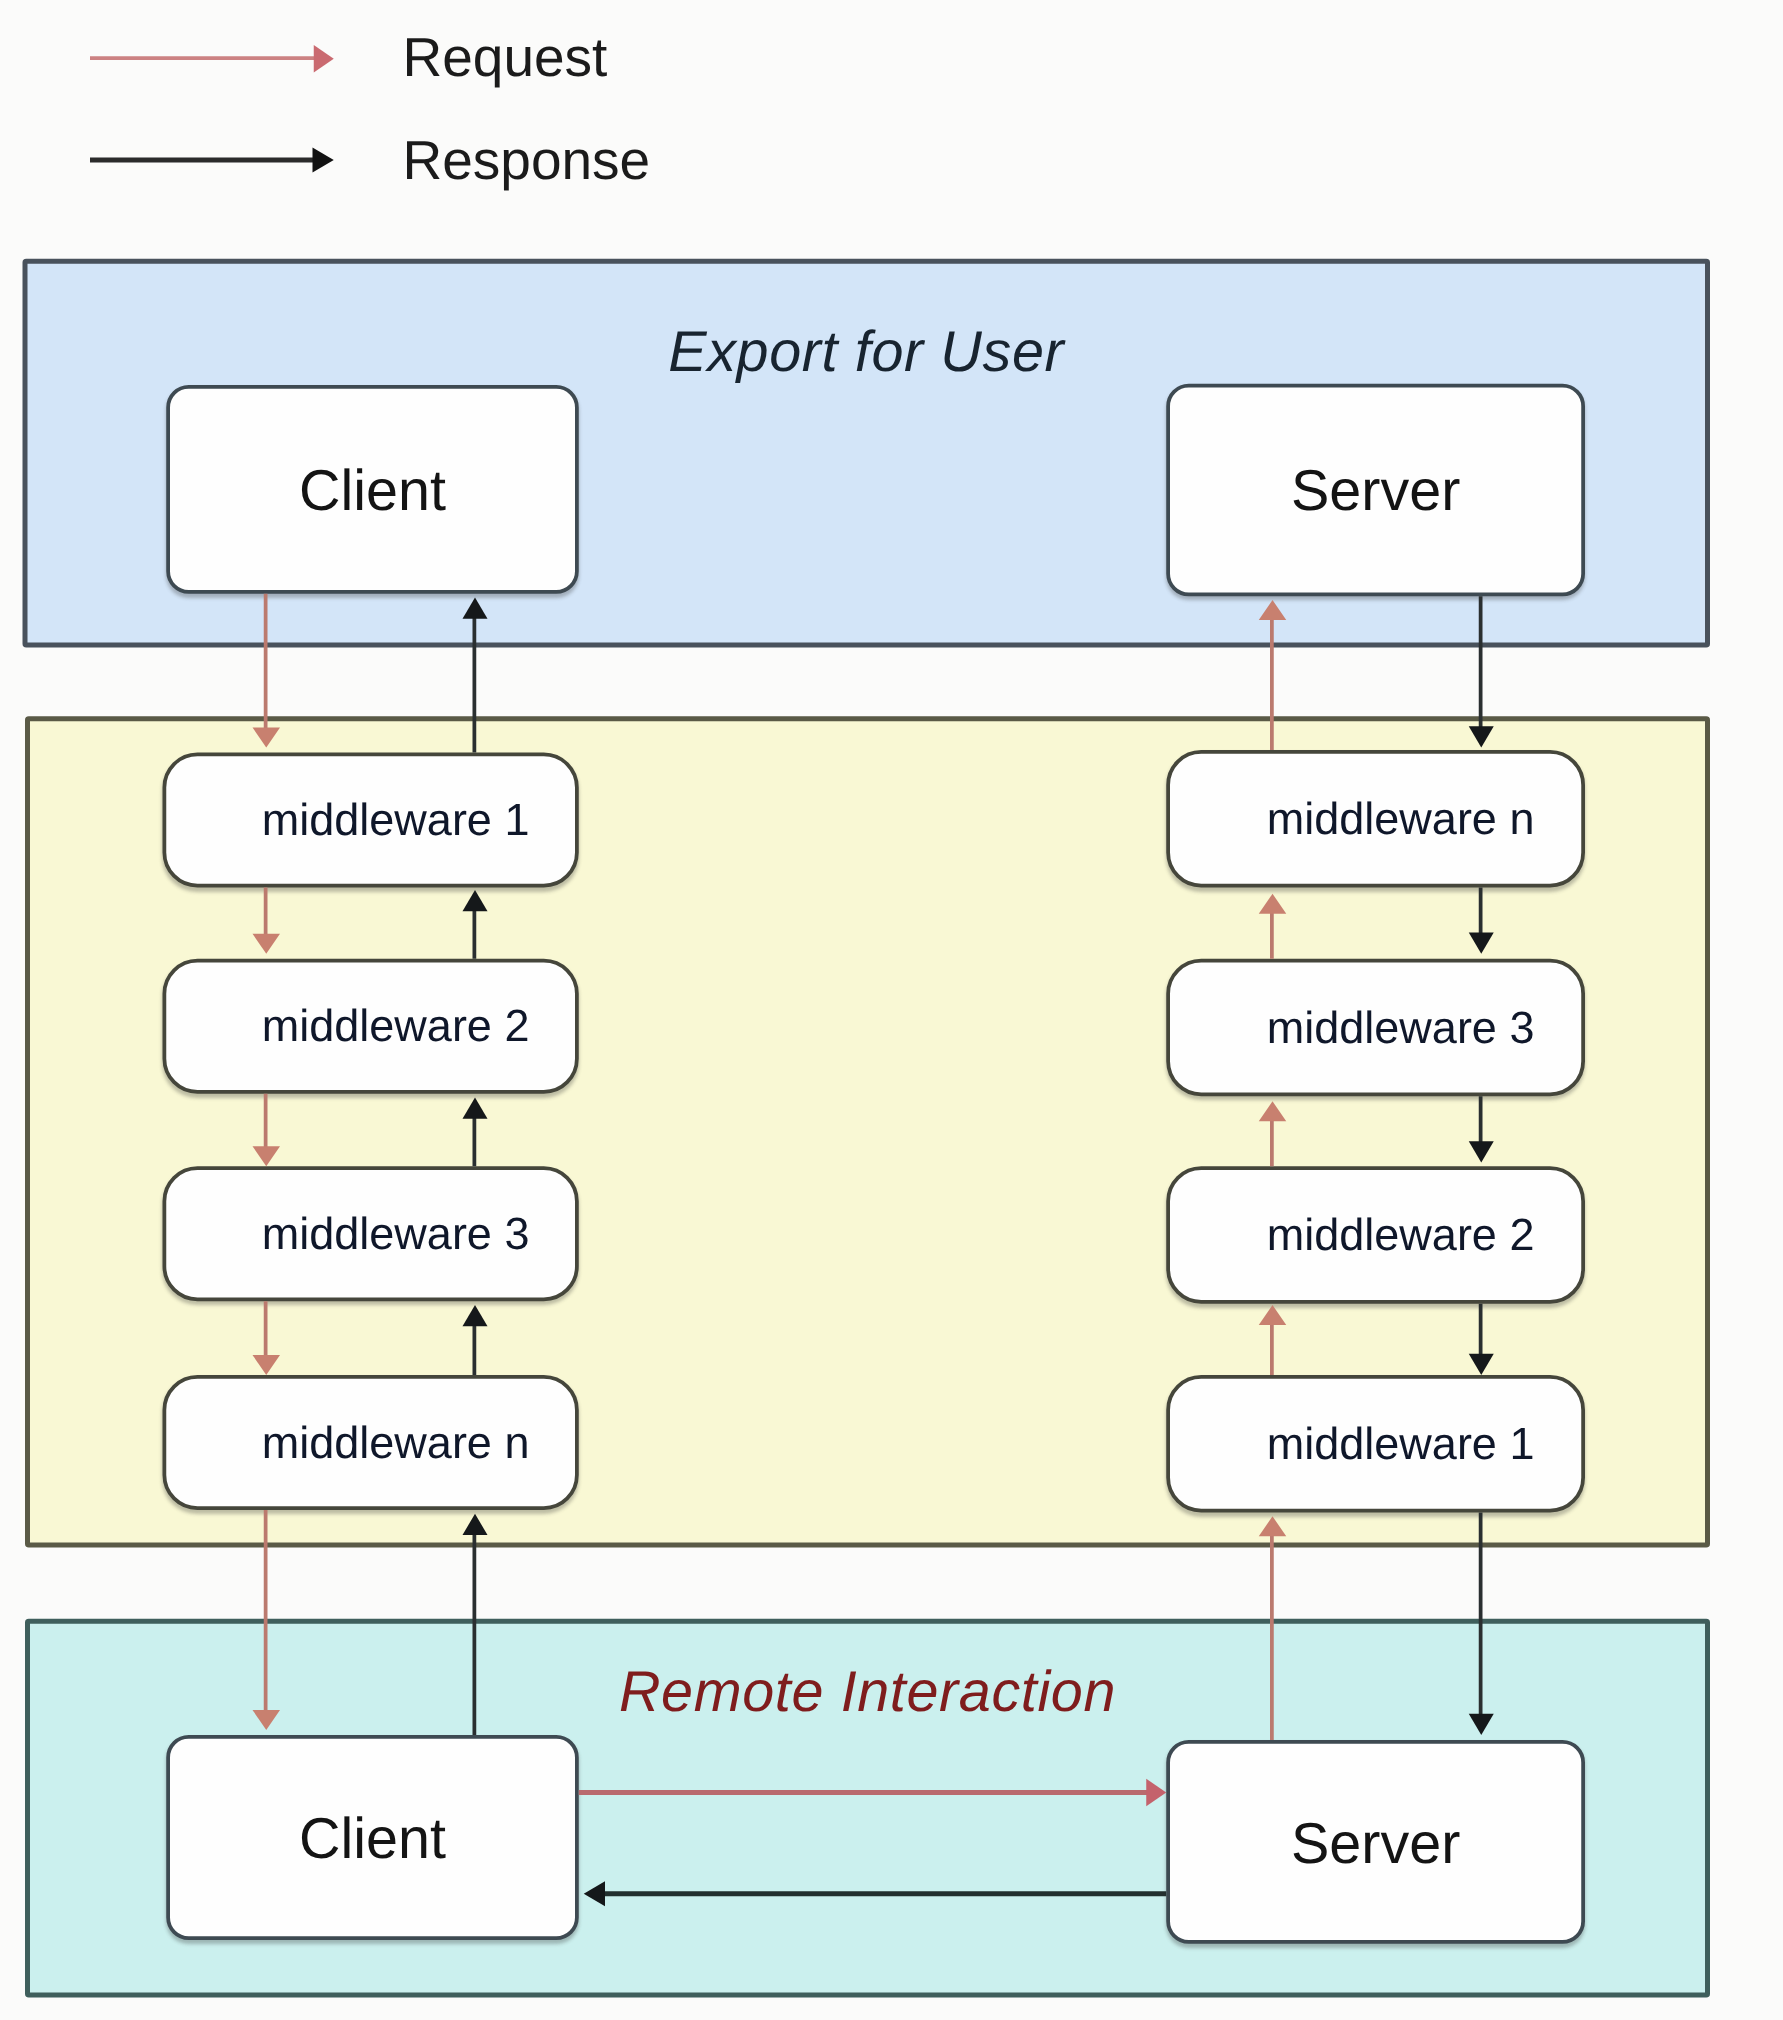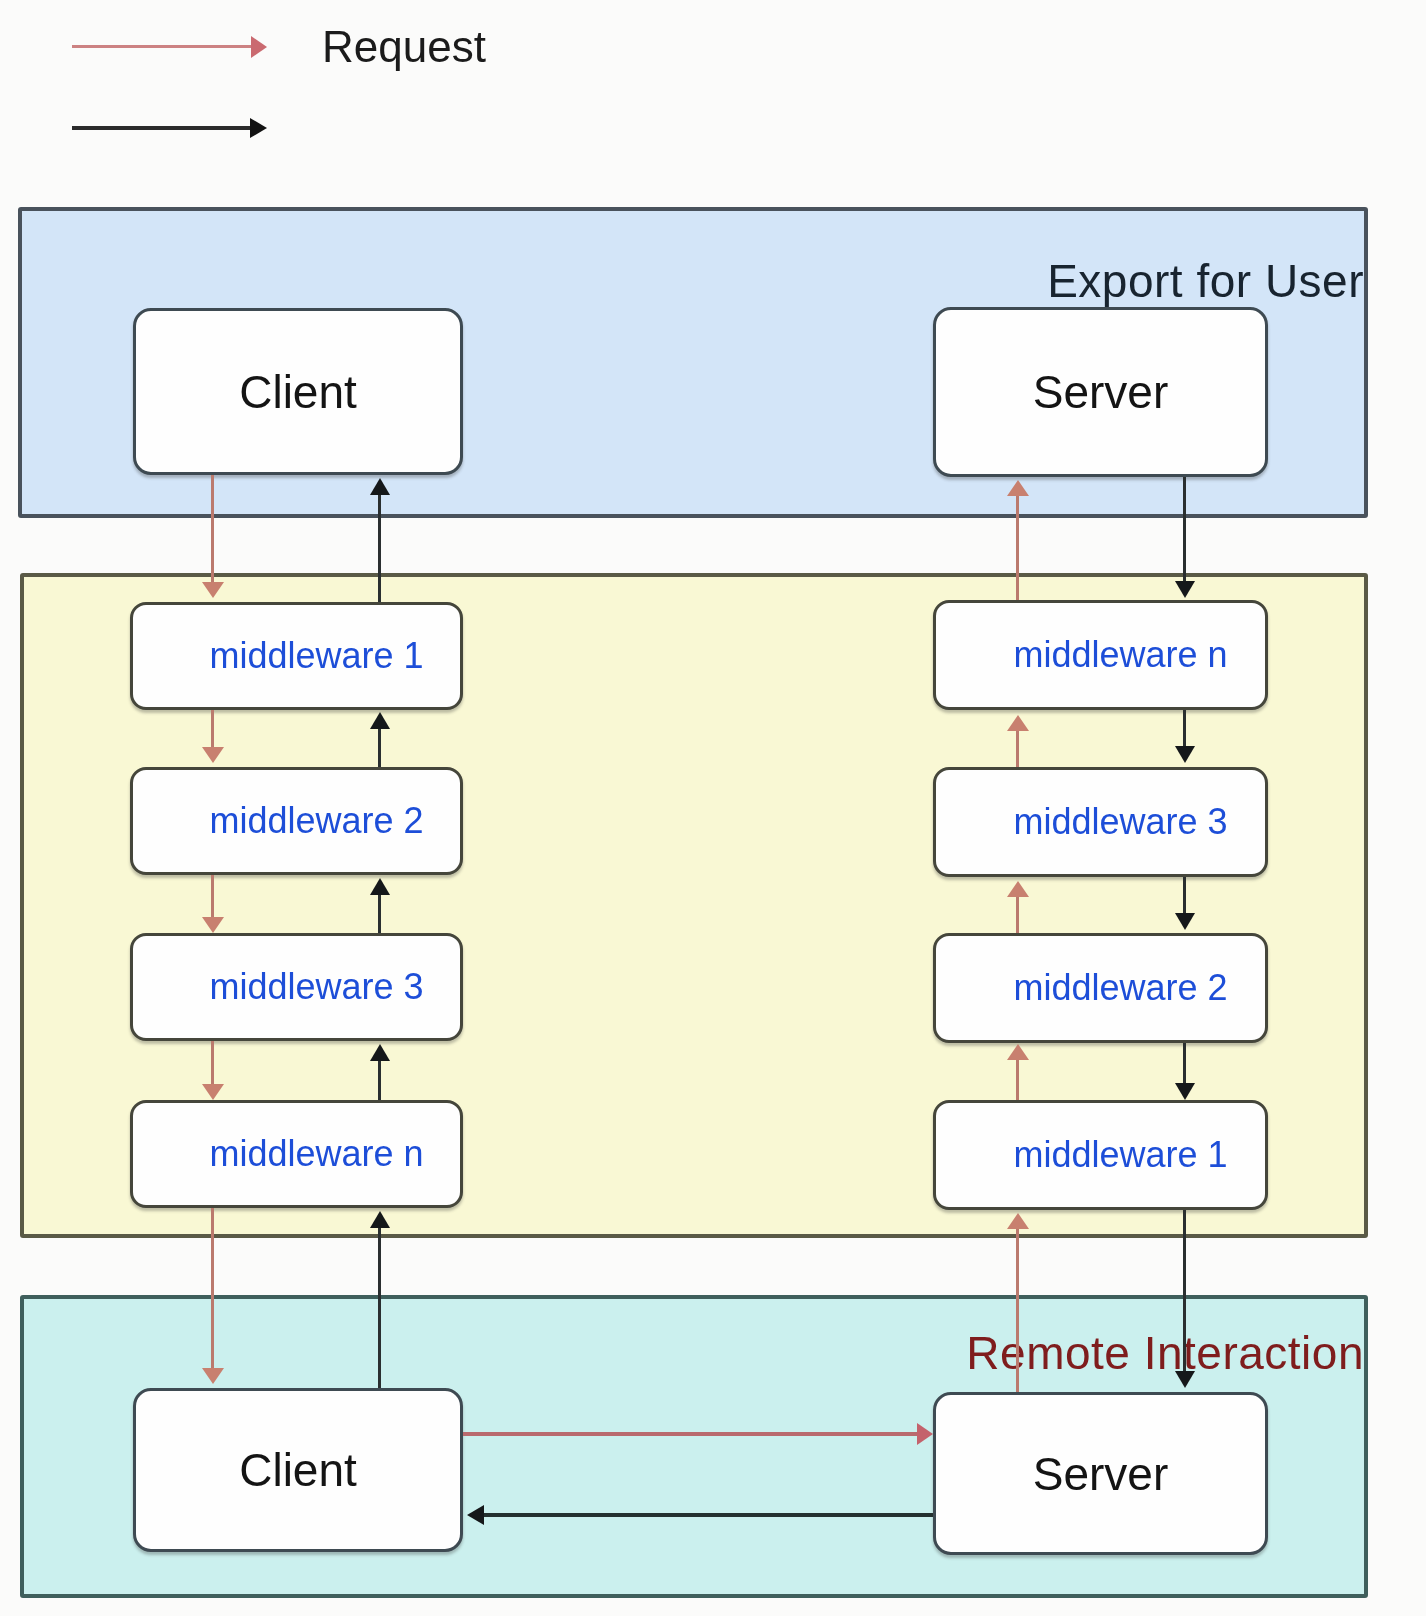--- a/index.html
+++ b/index.html
@@ -11,36 +11,36 @@
     overflow:hidden;
   }
 
   
   .panel{position:absolute;box-sizing:border-box;border-radius:3px;}
   .panel.blue  {left:18px; top:207px;  width:1350px;height:311px;background:#d3e5f8;border:4px solid #49525c;}
   .panel.yellow{left:20px; top:573px;  width:1348px;height:665px;background:#f9f8d4;border:4px solid #5a5a46;}
   .panel.cyan  {left:20px; top:1295px; width:1348px;height:303px;background:#cbf0ee;border:4px solid #3f5f5c;}
 
   .panel-title{
-    position:absolute;width:100%;text-align:right;
-    font-size:46px;font-weight:400;letter-spacing:.5px;
+    position:absolute;width:100%;text-align:center;
+    font-size:46px;font-weight:400;letter-spacing:.5px;font-style:italic;
   }
   .panel.blue .panel-title{top:43px;color:#182430;}
   .panel.cyan .panel-title{top:27px;color:#7f1d1d;}
 
   
   .node{
     position:absolute;box-sizing:border-box;
     background:#fefefe;border:3px solid #3e4a52;border-radius:18px;
     display:flex;align-items:center;justify-content:center;
     box-shadow:0 3px 3px rgba(50,50,50,.30);
     color:#141414;
   }
   .node.big{font-size:46px;}
-  .node.mw {font-size:36px;border-radius:16px;border-color:#45463b;color:#1d4ed8;padding-left:40px;}
+  .node.mw {font-size:36px;border-radius:28px;border-color:#45463b;color:#0f172a;padding-left:40px;}
 
   
   #client-top {left:133px;top:308px;width:330px;height:167px;}
   #server-top {left:933px;top:307px;width:335px;height:170px;}
   
   .mwL{left:130px;width:333px;height:108px;}
   .mwR{left:933px;width:335px;height:110px;}
   #mwL1{top:602px;}  #mwL2{top:767px;}  #mwL3{top:933px;}  #mwL4{top:1100px;}
   #mwR1{top:600px;}  #mwR2{top:767px;}  #mwR3{top:933px;}  #mwR4{top:1100px;}
   
@@ -129,20 +129,21 @@
   }
 </style>
 </head>
 <body>
 
 <div id="canvas">
 
   <div class="h" id="legend-request-arrow"></div>
   <div class="legend-label" style="top:22px;">Request</div>
   <div class="h" id="legend-response-arrow"></div>
+  <div class="legend-label" style="top:104px;">Response</div>
 
   <div class="panel blue">
     <div class="panel-title">Export for User</div>
   </div>
   <div class="node big" id="client-top">
     <span>Client</span>
   </div>
   <div class="node big" id="server-top">
     <span>Server</span>
   </div>

